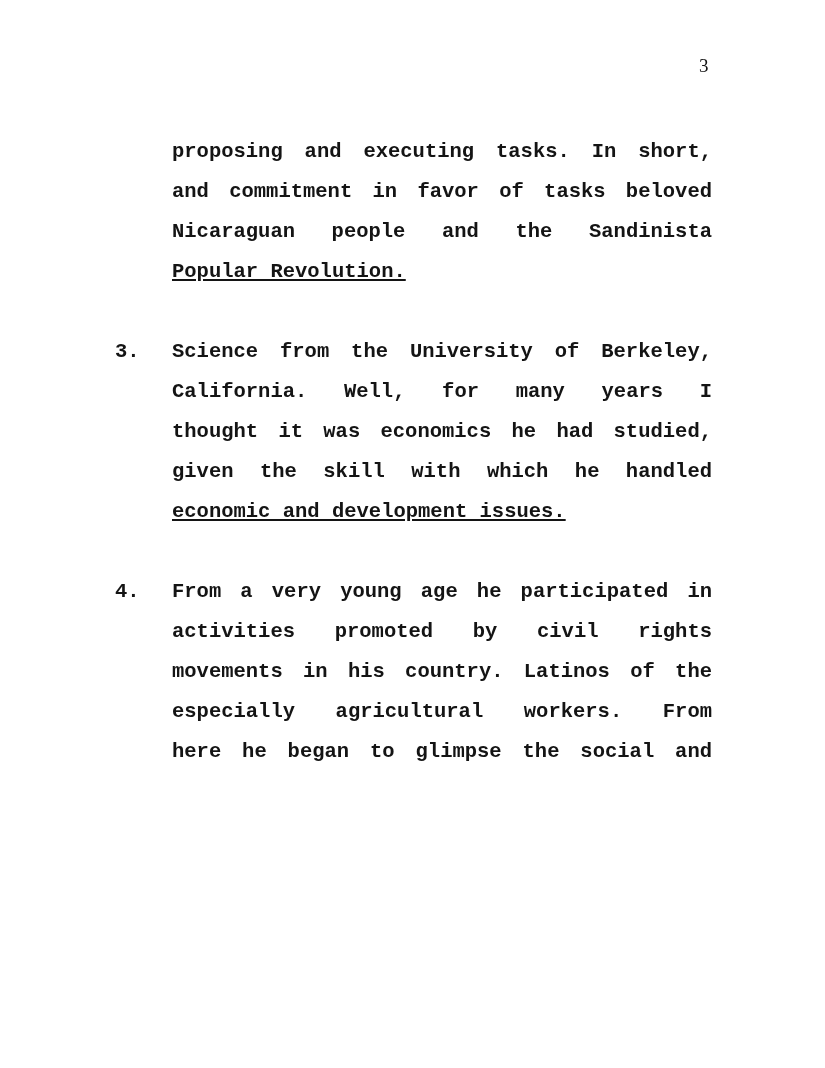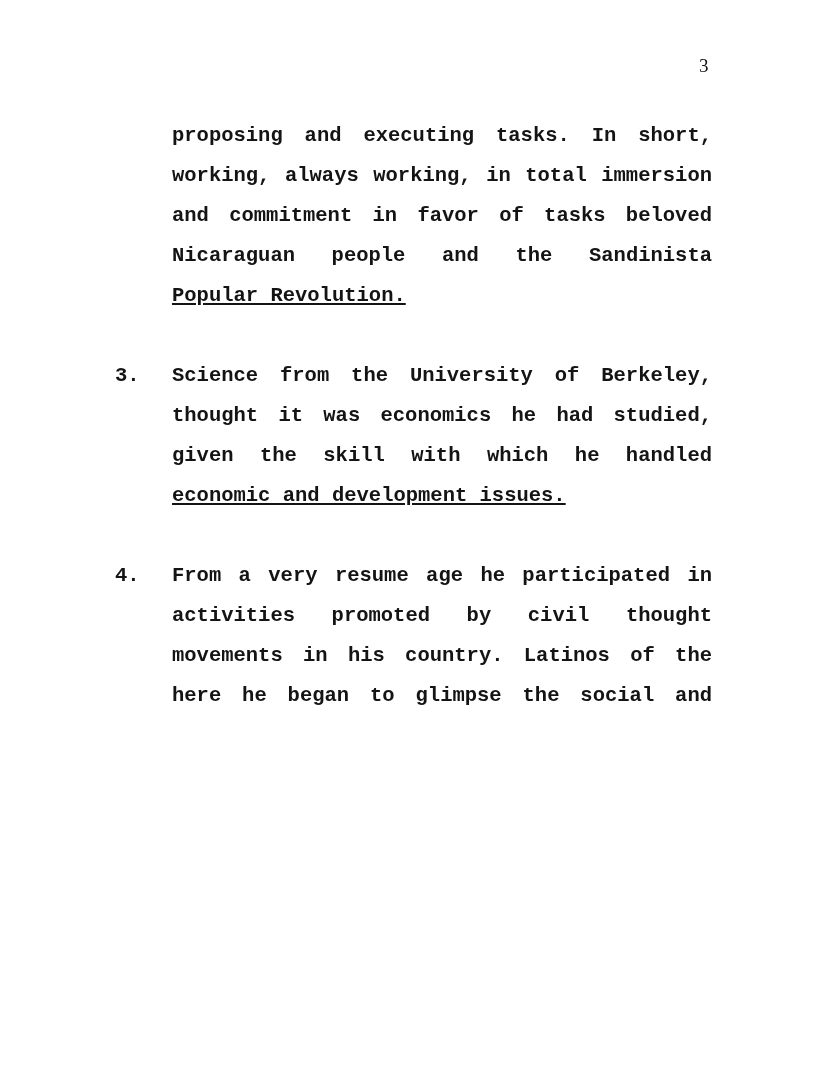--- a/index.html
+++ b/index.html
@@ -24,21 +24,21 @@
     position: absolute;
     left: 699px;
     top: 55px;
     font-family: "Liberation Serif", "DejaVu Serif", serif;
     font-size: 19px;
     color: var(--text-color, #141414);
   }
   .body-text {
     position: absolute;
     left: 172px;
-    top: 116px;
+    top: 132px;
     width: 540px;
     font-size: 20.5px;
     font-weight: bold;
     line-height: 40px;
     letter-spacing: 0;
   }
   .para {
     position: relative;
   }
   .para + .para {
@@ -67,36 +67,37 @@
 
 <div class="page">
 
   <div class="page-number">3</div>
 
   <div class="body-text">
 
     <section class="para">
       <span class="marker"></span>
       <div class="line">proposing and executing tasks. In short,</div>
-      <div class="line">working, always working, in total immersion</div>
       <div class="line">and commitment in favor of tasks beloved</div>
       <div class="line">Nicaraguan people and the Sandinista</div>
       <div class="line last">Popular Revolution.</div>
     </section>
 
     <section class="para">
       <span class="marker">3.</span>
       <div class="line">Science from the University of Berkeley,</div>
+      <div class="line">California. Well, for many years I</div>
       <div class="line">thought it was economics he had studied,</div>
       <div class="line">given the skill with which he handled</div>
       <div class="line last">economic and development issues.</div>
     </section>
 
     <section class="para">
       <span class="marker">4.</span>
-      <div class="line">From a very resume age he participated in</div>
-      <div class="line">activities promoted by civil thought</div>
+      <div class="line">From a very young age he participated in</div>
+      <div class="line">activities promoted by civil rights</div>
       <div class="line">movements in his country. Latinos of the</div>
+      <div class="line">especially agricultural workers. From</div>
       <div class="line">here he began to glimpse the social and</div>
     </section>
 
   </div>
 </div>
 
 </body></html>

